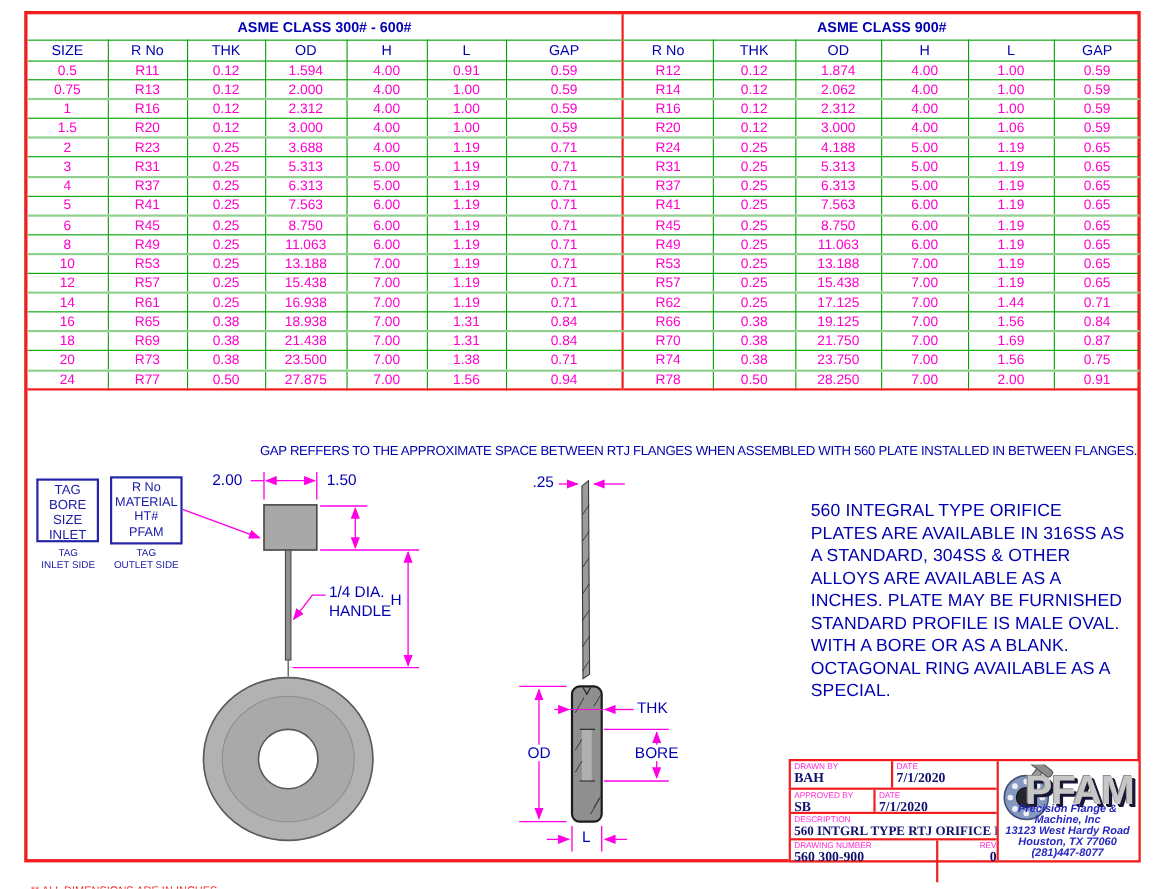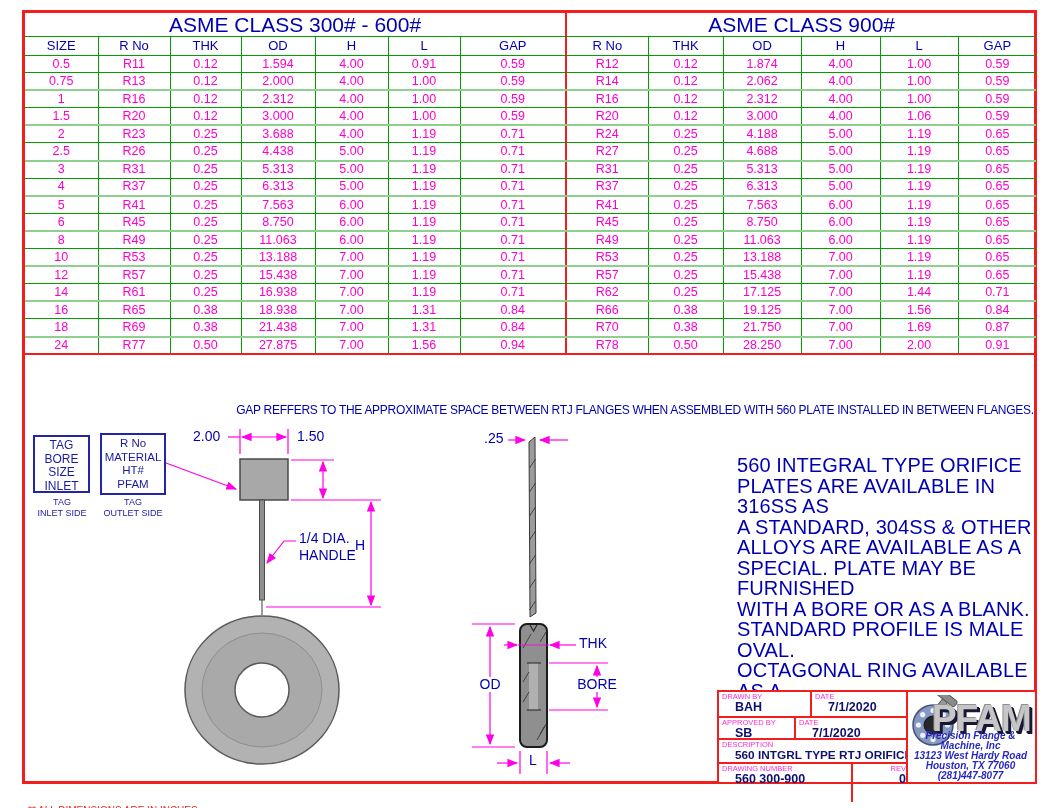--- a/index.html
+++ b/index.html
@@ -13,21 +13,21 @@
   .abs{position:absolute;}
 
   
   #frame{position:absolute;left:22px;top:10px;width:1015px;height:774px;
          border:3px solid var(--red);background:#fff;}
 
   
   table.spec{width:100%;border-collapse:collapse;table-layout:fixed;
              border-bottom:2.5px solid var(--red);}
   table.spec th,table.spec td{padding:0;text-align:center;line-height:1;overflow:hidden;white-space:nowrap;}
-  tr.title-row th{height:23px;font-size:21px;font-weight:normal;color:var(--blue);
+  tr.title-row th{height:23px;font-size:13px;font-weight:bold;color:var(--blue);
                   border-bottom:1px solid var(--green);}
   tr.header-row th{height:19px;font-size:13px;font-weight:normal;color:var(--blue);
                    border:1px solid var(--green);border-top:1px solid var(--green);}
   tbody.data td{height:17.6px;font-size:12.5px;color:var(--magenta);
                 border:1px solid var(--green);}
   tbody.data tr:nth-child(even) td{border-bottom:2px solid var(--lgreen);}
   tr.header-row th:first-child,tbody.data td:first-child{border-left:none;}
   tr.header-row th:last-child,tbody.data td:last-child{border-right:none;}
   .divider{border-right:2.5px solid var(--red) !important;}
 
@@ -37,32 +37,32 @@
   
   .tagbox{position:absolute;border:2px solid #2424a8;background:#fff;color:#1a1aa4;
           text-align:center;font-size:12px;line-height:13.5px;padding-top:2px;}
   .tagcap{position:absolute;text-align:center;color:#1a1aa4;font-size:9px;line-height:10.5px;}
 
   
   .dlabel{position:absolute;color:var(--blue);font-size:14px;line-height:15px;}
   .bgw{background:#fff;text-align:center;}
 
   .notes{position:absolute;left:737px;top:455px;width:312px;color:var(--blue);
-         font-size:20px;line-height:20.5px;letter-spacing:0.1px;}
+         font-size:16px;line-height:20.5px;letter-spacing:0.1px;}
 
   
   .tb{position:absolute;left:717px;top:690px;width:320px;height:94px;
       border:2px solid var(--red);background:#fff;}
   .tb-left{position:absolute;left:0;top:0;width:189px;height:100%;
            border-right:2px solid var(--red);}
   .tb-row{display:flex;border-bottom:2px solid var(--red);}
   .tb-row:last-child{border-bottom:none;}
   .tb-cell{overflow:hidden;}
   .tb-lbl{font-size:7.5px;color:#ff2ad4;padding:1px 0 0 3px;line-height:8px;}
-  .tb-val{font-size:12.5px;font-weight:bold;color:var(--navy);padding:0 0 0 16px;line-height:13px;white-space:nowrap;}
+  .tb-val{font-size:12.5px;font-weight:bold;color:var(--navy);padding:0 0 0 3px;line-height:13px;white-space:nowrap;font-family:Liberation Serif, serif;}
   .tb-logo{position:absolute;left:189px;top:0;right:0;bottom:0;overflow:hidden;}
   .pfam-word{position:absolute;left:24px;top:6px;font-size:37px;font-weight:800;
              letter-spacing:-1px;color:#c6c6c6;
              text-shadow:-1px -1px 0 #909090,2px 2px 0 #181836,3px 3px 0 #181836;}
   .pfam-addr{position:absolute;left:0;right:2px;bottom:1px;text-align:center;
              font-size:10px;font-style:italic;font-weight:bold;color:#2828c0;line-height:10px;}
 
   .footnote{position:absolute;left:28px;top:786px;font-size:10px;color:#ee2222;margin-top:19px;}
 </style>
 </head>
@@ -176,35 +176,20 @@
           <td>1.19</td>
           <td class="divider">0.71</td>
           <td>R24</td>
           <td>0.25</td>
           <td>4.188</td>
           <td>5.00</td>
           <td>1.19</td>
           <td>0.65</td>
         </tr>
         <tr>
-          <td>2.5</td>
-          <td>R26</td>
-          <td>0.25</td>
-          <td>4.438</td>
-          <td>5.00</td>
-          <td>1.19</td>
-          <td class="divider">0.71</td>
-          <td>R27</td>
-          <td>0.25</td>
-          <td>4.688</td>
-          <td>5.00</td>
-          <td>1.19</td>
-          <td>0.65</td>
-        </tr>
-        <tr>
           <td>3</td>
           <td>R31</td>
           <td>0.25</td>
           <td>5.313</td>
           <td>5.00</td>
           <td>1.19</td>
           <td class="divider">0.71</td>
           <td>R31</td>
           <td>0.25</td>
           <td>5.313</td>
@@ -339,20 +324,35 @@
           <td>21.438</td>
           <td>7.00</td>
           <td>1.31</td>
           <td class="divider">0.84</td>
           <td>R70</td>
           <td>0.38</td>
           <td>21.750</td>
           <td>7.00</td>
           <td>1.69</td>
           <td>0.87</td>
+        </tr>
+        <tr>
+          <td>20</td>
+          <td>R73</td>
+          <td>0.38</td>
+          <td>23.500</td>
+          <td>7.00</td>
+          <td>1.38</td>
+          <td class="divider">0.71</td>
+          <td>R74</td>
+          <td>0.38</td>
+          <td>23.750</td>
+          <td>7.00</td>
+          <td>1.56</td>
+          <td>0.75</td>
         </tr>
         <tr>
           <td>24</td>
           <td>R77</td>
           <td>0.50</td>
           <td>27.875</td>
           <td>7.00</td>
           <td>1.56</td>
           <td class="divider">0.94</td>
           <td>R78</td>
@@ -489,23 +489,23 @@
 <div class="dlabel" style="left:579px;top:636px">THK</div>
 <div class="dlabel bgw" style="left:474px;top:677px;width:32px">OD</div>
 <div class="dlabel bgw" style="left:572px;top:677px;width:50px">BORE</div>
 <div class="dlabel bgw" style="left:524px;top:753px;width:18px">L</div>
 
 <div class="notes">
     <div>560 INTEGRAL TYPE ORIFICE</div>
     <div>PLATES ARE AVAILABLE IN 316SS AS</div>
     <div>A STANDARD, 304SS &amp; OTHER</div>
     <div>ALLOYS ARE AVAILABLE AS A</div>
-    <div>SPECIAL. PLATE MAY BE FURNISHED</div>
+    <div>INCHES. PLATE MAY BE FURNISHED</div>
+    <div>STANDARD PROFILE IS MALE OVAL.</div>
     <div>WITH A BORE OR AS A BLANK.</div>
-    <div>STANDARD PROFILE IS MALE OVAL.</div>
     <div>OCTAGONAL RING AVAILABLE AS A</div>
     <div>SPECIAL.</div>
   </div>
 
 <div class="tb">
   <div class="tb-left">
     <div class="tb-row" style="height:26px">
       <div class="tb-cell" style="width:93px;border-right:2px solid var(--red)">
         <div class="tb-lbl">DRAWN BY</div>
         <div class="tb-val">BAH</div>

